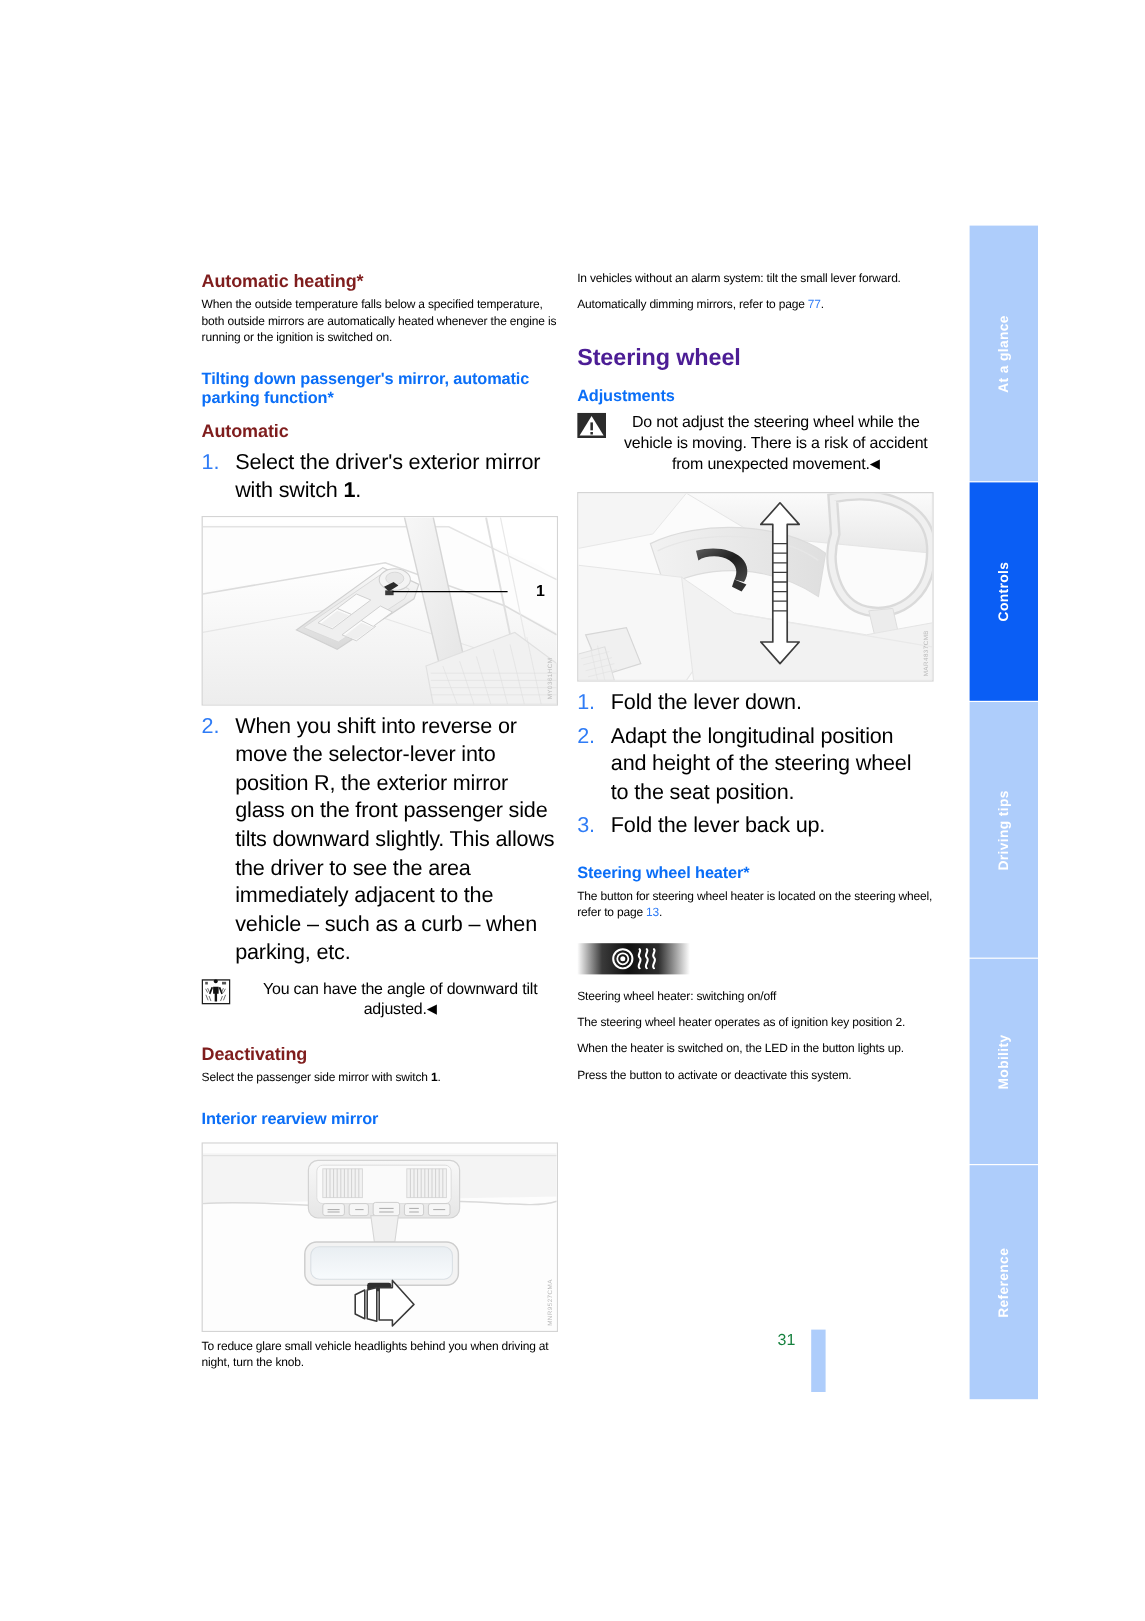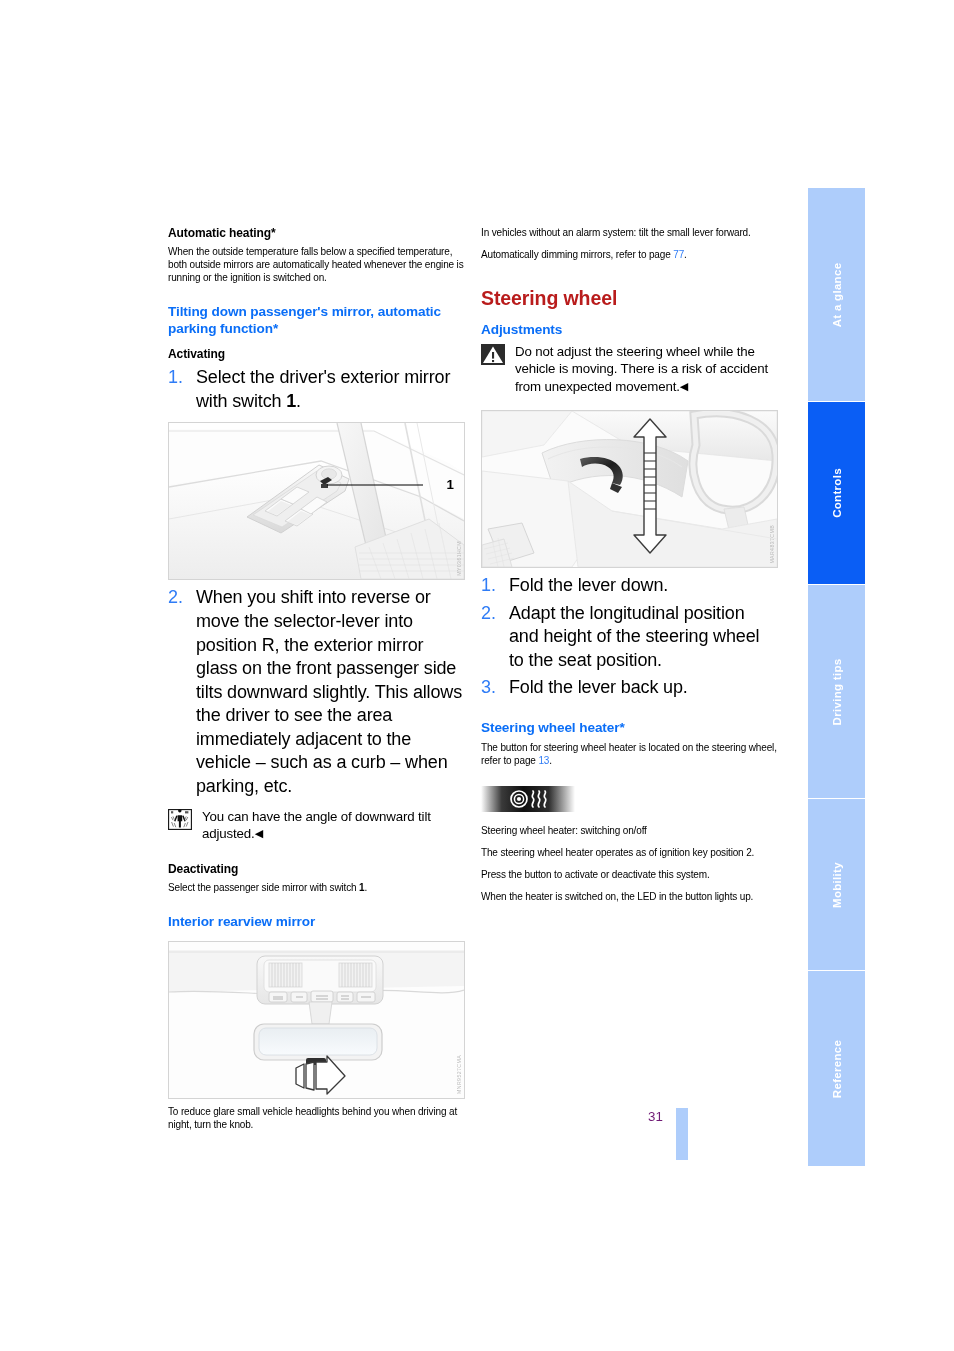--- a/index.html
+++ b/index.html
@@ -60,38 +60,38 @@
   .col {
     position: absolute;
     top: 226px;
     width: 297px;
   }
   #col-left  { left: 168px; }
   #col-right { left: 481px; }
 
   
   .h1 {
-    color: #b91c1c;
+    color: #4c1d95;
     font-size: 19.5px;
     font-weight: bold;
     line-height: 1.18;
     margin: 0 0 12px 0;
     letter-spacing: -0.1px;
   }
   .h2 {
     color: #0a6ef7;
     font-size: 13.6px;
     font-weight: bold;
     line-height: 1.23;
     margin: 0 0 4px 0;
     letter-spacing: -0.1px;
   }
   .h3 {
-    color: #000000;
-    font-size: 12px;
+    color: #7f1d1d;
+    font-size: 15px;
     font-weight: bold;
     line-height: 1.23;
     margin: 0 0 4px 0;
     letter-spacing: -0.1px;
   }
   p.body {
     font-size: 10px;
     line-height: 1.31;
     margin: 0 0 9px 0;
     letter-spacing: -0.15px;
@@ -128,20 +128,21 @@
   ol.steps.start2 { counter-reset: stp 1; }
 
   
   .note {
     position: relative;
     padding-left: 34px;
     font-size: 13.3px;
     line-height: 1.31;
     letter-spacing: -0.15px;
     margin: 0 0 9px 0;
+    text-align: center;
   }
   .note .nicon {
     position: absolute;
     left: 0;
     top: 1px;
     width: 24px;
     height: 21px;
   }
   .arrow-end {
     font-size: 11px;
@@ -188,21 +189,21 @@
     justify-content: center;
     margin: 4px 0 12px 0;
   }
 
   
   #page-number {
     position: absolute;
     left: 648px;
     top: 1109px;
     font-size: 13.3px;
-    color: #701a75;
+    color: #15803d;
   }
   #page-marker {
     position: absolute;
     left: 676px;
     top: 1108px;
     width: 12px;
     height: 52px;
     background: #aecdfb;
   }
 </style>
@@ -233,21 +234,21 @@
 
     <h3 class="h3">Automatic heating*</h3>
     <p class="body">When the outside temperature falls below a specified temperature, both outside mirrors are automatically heated whenever the engine is running or the ignition is switched on.</p>
 
     <div class="sp-md"></div>
 
     <h2 class="h2">Tilting down passenger's mirror, automatic parking function*</h2>
 
     <div class="sp-sm"></div>
 
-    <h3 class="h3">Activating</h3>
+    <h3 class="h3">Automatic</h3>
 
     <ol class="steps">
       <li><span>Select the driver's exterior mirror with switch </span><b class="bold">1</b><span>.</span></li>
     </ol>
 
     <div class="figure fig-tall">
       <svg width="295" height="156" viewBox="0 0 295 156">
         <defs>
           <linearGradient id="dg1" x1="0" y1="0" x2="0" y2="1">
             <stop offset="0" stop-color="#ffffff"></stop>
@@ -560,20 +561,20 @@
         <circle cx="13" cy="9" r="4.6" fill="none" stroke="#ffffff" stroke-width="1.5"></circle>
         <circle cx="13" cy="9" r="2.1" fill="#ffffff"></circle>
         <path d="M27 17 C24 14 30 11 27 8 C24.5 5.5 29 3 27 1" fill="none" stroke="#ffffff" stroke-width="1.7" stroke-linecap="round"></path>
         <path d="M33 17 C30 14 36 11 33 8 C30.5 5.5 35 3 33 1" fill="none" stroke="#ffffff" stroke-width="1.7" stroke-linecap="round"></path>
         <path d="M39 17 C36 14 42 11 39 8 C36.5 5.5 41 3 39 1" fill="none" stroke="#ffffff" stroke-width="1.7" stroke-linecap="round"></path>
       </svg>
     </div>
 
     <p class="body">Steering wheel heater: switching on/off</p>
     <p class="body">The steering wheel heater operates as of ignition key position 2.</p>
+    <p class="body">When the heater is switched on, the LED in the button lights up.</p>
     <p class="body">Press the button to activate or deactivate this system.</p>
-    <p class="body">When the heater is switched on, the LED in the button lights up.</p>
   </div>
 
   <div id="page-number">31</div>
   <div id="page-marker"></div>
 
 </div>
 
 </body></html>

